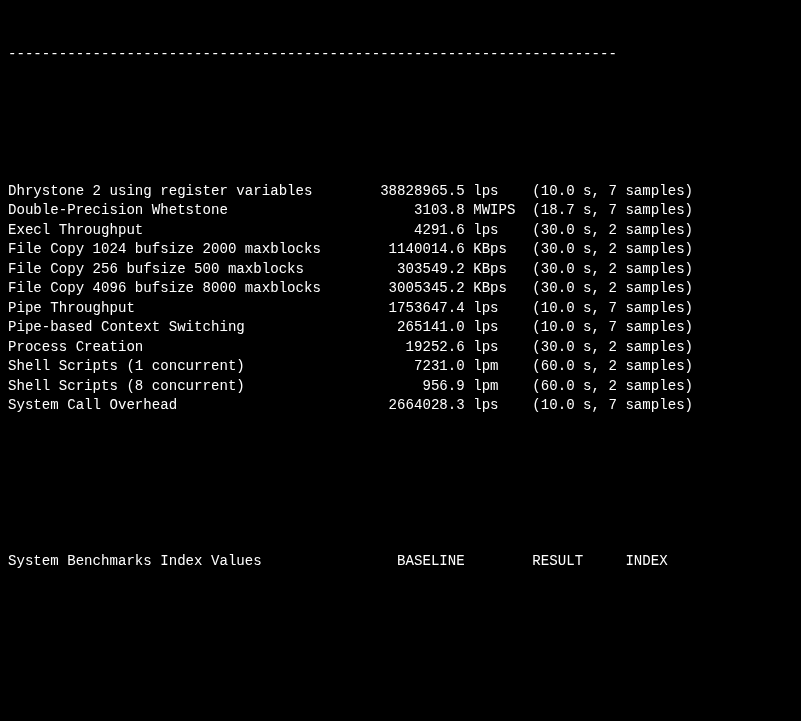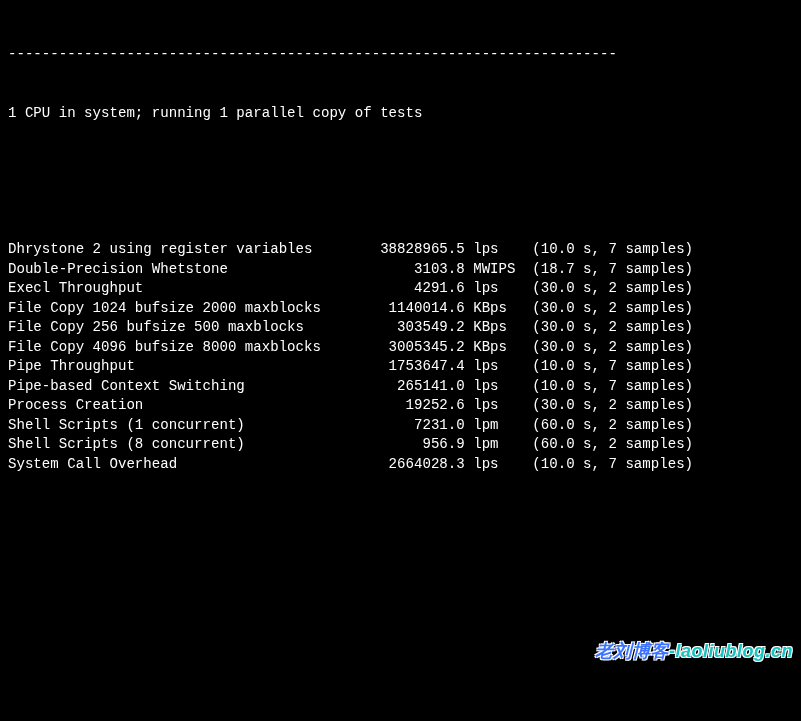--- a/index.html
+++ b/index.html
@@ -39,33 +39,30 @@
        1px  1px 0 #fff;
   }
   .wm-a { color: #3a73ff; }
   .wm-b { color: #16c2c2; }
 </style>
 </head>
 <body>
 
 <div class="terminal">
   <div class="line">------------------------------------------------------------------------</div>
-  <div class="line">1 CPU in system; running 1 parallel copy of tests</div>
   <div class="line"> </div>
 
   <div id="results-block"><div class="line">Dhrystone 2 using register variables        38828965.5 lps    (10.0 s, 7 samples)</div><div class="line">Double-Precision Whetstone                      3103.8 MWIPS  (18.7 s, 7 samples)</div><div class="line">Execl Throughput                                4291.6 lps    (30.0 s, 2 samples)</div><div class="line">File Copy 1024 bufsize 2000 maxblocks        1140014.6 KBps   (30.0 s, 2 samples)</div><div class="line">File Copy 256 bufsize 500 maxblocks           303549.2 KBps   (30.0 s, 2 samples)</div><div class="line">File Copy 4096 bufsize 8000 maxblocks        3005345.2 KBps   (30.0 s, 2 samples)</div><div class="line">Pipe Throughput                              1753647.4 lps    (10.0 s, 7 samples)</div><div class="line">Pipe-based Context Switching                  265141.0 lps    (10.0 s, 7 samples)</div><div class="line">Process Creation                               19252.6 lps    (30.0 s, 2 samples)</div><div class="line">Shell Scripts (1 concurrent)                    7231.0 lpm    (60.0 s, 2 samples)</div><div class="line">Shell Scripts (8 concurrent)                     956.9 lpm    (60.0 s, 2 samples)</div><div class="line">System Call Overhead                         2664028.3 lps    (10.0 s, 7 samples)</div></div>
 
   <div class="line"> </div>
 
+  <div id="index-header-line" class="line">System Benchmarks Index Values                BASELINE        RESULT     INDEX</div>
   
 
   
   
   
   
   
 
   
 
-  <div class="watermark">
-    <span class="wm-a">老刘博客</span><span class="wm-b">-laoliublog.cn</span>
-  </div>
 </div>
 
 </body></html>

